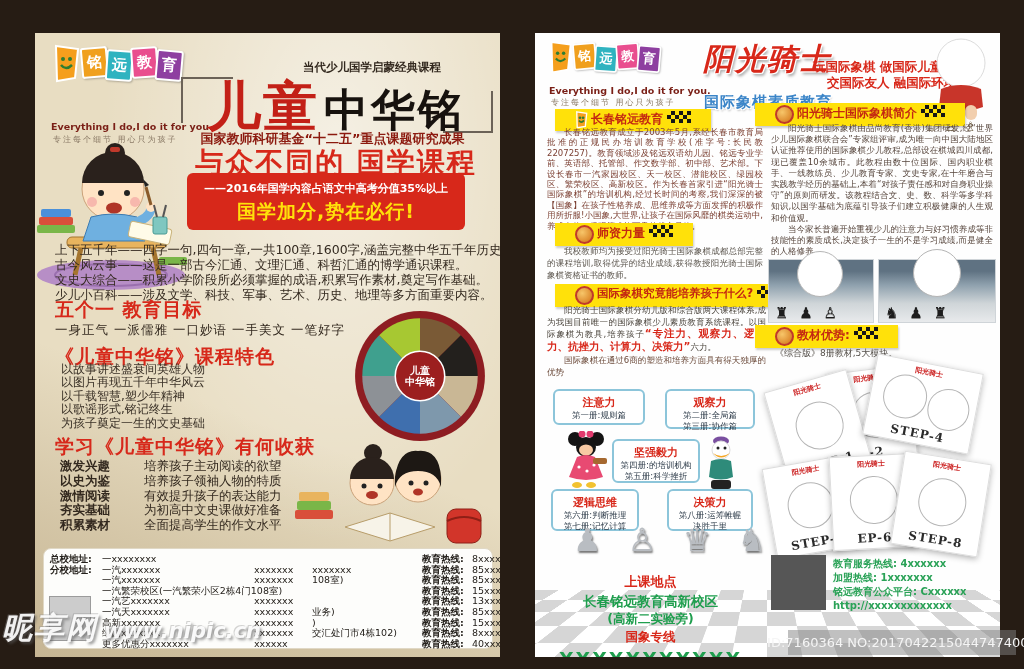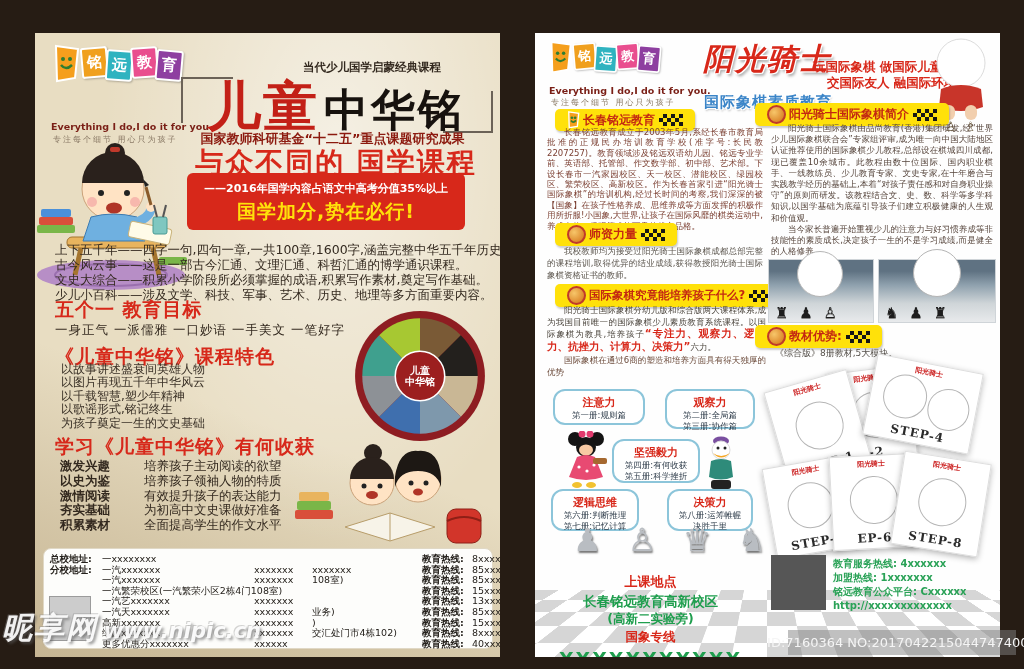--- a/index.html
+++ b/index.html
@@ -66,40 +66,40 @@
   
   .title-r{left:152px;top:6px;width:160px;text-align:center;font-size:30px;font-weight:900;font-style:italic;
       color:#d8281a;font-family:"DejaVu Serif","Liberation Serif",serif;letter-spacing:2px;white-space:nowrap;
       text-shadow:-1px -1px 0 #fff,1px -1px 0 #fff,-1px 1px 0 #fff,1px 1px 0 #fff,2px 3px 3px rgba(0,0,0,.35);}
   .subtitle-r{left:148px;top:60px;width:170px;text-align:center;font-size:15px;font-weight:900;color:#3b85c8;
       letter-spacing:1px;white-space:nowrap;
       text-shadow:-1px -1px 0 #fff,1px -1px 0 #fff,-1px 1px 0 #fff,1px 1px 0 #fff,1px 2px 2px rgba(0,0,0,.25);}
   .sl1{left:278px;top:26px;font-size:12.5px;font-weight:900;color:#d8281a;white-space:nowrap;}
   .sl2{left:292px;top:42px;font-size:12.5px;font-weight:900;color:#d8281a;white-space:nowrap;}
   .toddler{left:388px;top:4px;width:74px;height:100px;}
-  .badge{position:absolute;background:#ffe10a;color:#c42812;font-weight:900;display:flex;align-items:center;
-      padding:2px 12px;border-radius:5px;box-shadow:1px 2px 2px rgba(0,0,0,.2);white-space:nowrap;}
+  .badge{position:absolute;background:#ffe10a;color:#c42812;font-weight:900;display:flex;align-items:flex-start;
+      padding:2px 20px;border-radius:0;box-shadow:1px 2px 2px rgba(0,0,0,.2);white-space:nowrap;}
   .badge .txt{font-size:12px;}
   .b-company{left:20px;top:76px;}
   .b-intro{left:220px;top:70px;}
   .b-teacher{left:20px;top:190px;}
   .b-question{left:20px;top:251px;}
   .b-question .txt{font-size:11.5px;}
   .b-material{left:220px;top:292px;}
   .mascot{width:15px;height:15px;border-radius:50%;flex:none;
       background:radial-gradient(circle at 35% 35%, #f7c66a, #dd8a2d 70%, #b05f1a);
       border:2px solid #c0392b;margin-right:3px;}
   .flag{width:24px;height:12px;margin-left:4px;flex:none;
       background:repeating-conic-gradient(#161616 0% 25%, rgba(0,0,0,0) 0% 50%);background-size:8px 8px;}
   .p-company{left:12px;top:94px;width:216px;font-size:8.5px;line-height:10.4px;color:#7c4033;text-indent:2em;text-align:justify;}
   .p-teacher{left:12px;top:212px;width:216px;font-size:8.5px;line-height:12px;color:#5a544c;text-indent:2em;text-align:justify;}
   .p-question{left:12px;top:272px;width:219px;font-size:8.5px;line-height:11.5px;color:#4a443c;text-align:justify;text-indent:2em;}
   .q-red{color:#d8281a;font-weight:900;font-size:10.5px;}
   .q-note{display:block;margin-top:2px;text-indent:2em;color:#6b4a3a;}
-  .abox{position:absolute;background:#fff;border:2px solid #8cc5da;border-radius:12px;text-align:center;box-sizing:border-box;}
+  .abox{position:absolute;background:#fff;border:2px solid #8cc5da;border-radius:6px;text-align:center;box-sizing:border-box;}
   .abox .at{display:inline-block;background:#fff;color:#d8281a;font-weight:900;font-size:11px;margin-top:-9px;padding:0 5px;position:relative;}
   .abox .al{font-size:8.5px;color:#2e3c4a;line-height:11px;white-space:nowrap;}
   .ab1{left:18px;top:356px;width:92px;height:36px;}
   .ab2{left:130px;top:356px;width:90px;height:40px;}
   .ab3{left:77px;top:406px;width:88px;height:44px;}
   .ab4{left:16px;top:456px;width:88px;height:42px;}
   .ab5{left:132px;top:456px;width:86px;height:42px;}
   .minnie{left:28px;top:398px;}
   .donald{left:168px;top:402px;}
   .floor{position:absolute;left:-40%;bottom:-14px;width:180%;height:200px;
@@ -424,21 +424,21 @@
       <div class="al">第一册:规则篇</div>
       <div class="al"></div>
     </div>
     <div class="abox ab2">
       <span class="at">观察力</span>
       <div class="al">第二册:全局篇</div>
       <div class="al">第三册:协作篇</div>
     </div>
     <div class="abox ab3">
       <span class="at">坚强毅力</span>
-      <div class="al">第四册:有何收获</div>
+      <div class="al">第四册:的培训机构</div>
       <div class="al">第五册:科学挫折</div>
     </div>
     <div class="abox ab4">
       <span class="at">逻辑思维</span>
       <div class="al">第六册:判断推理</div>
       <div class="al">第七册:记忆计算</div>
     </div>
     <div class="abox ab5">
       <span class="at">决策力</span>
       <div class="al">第八册:运筹帷幄</div>

